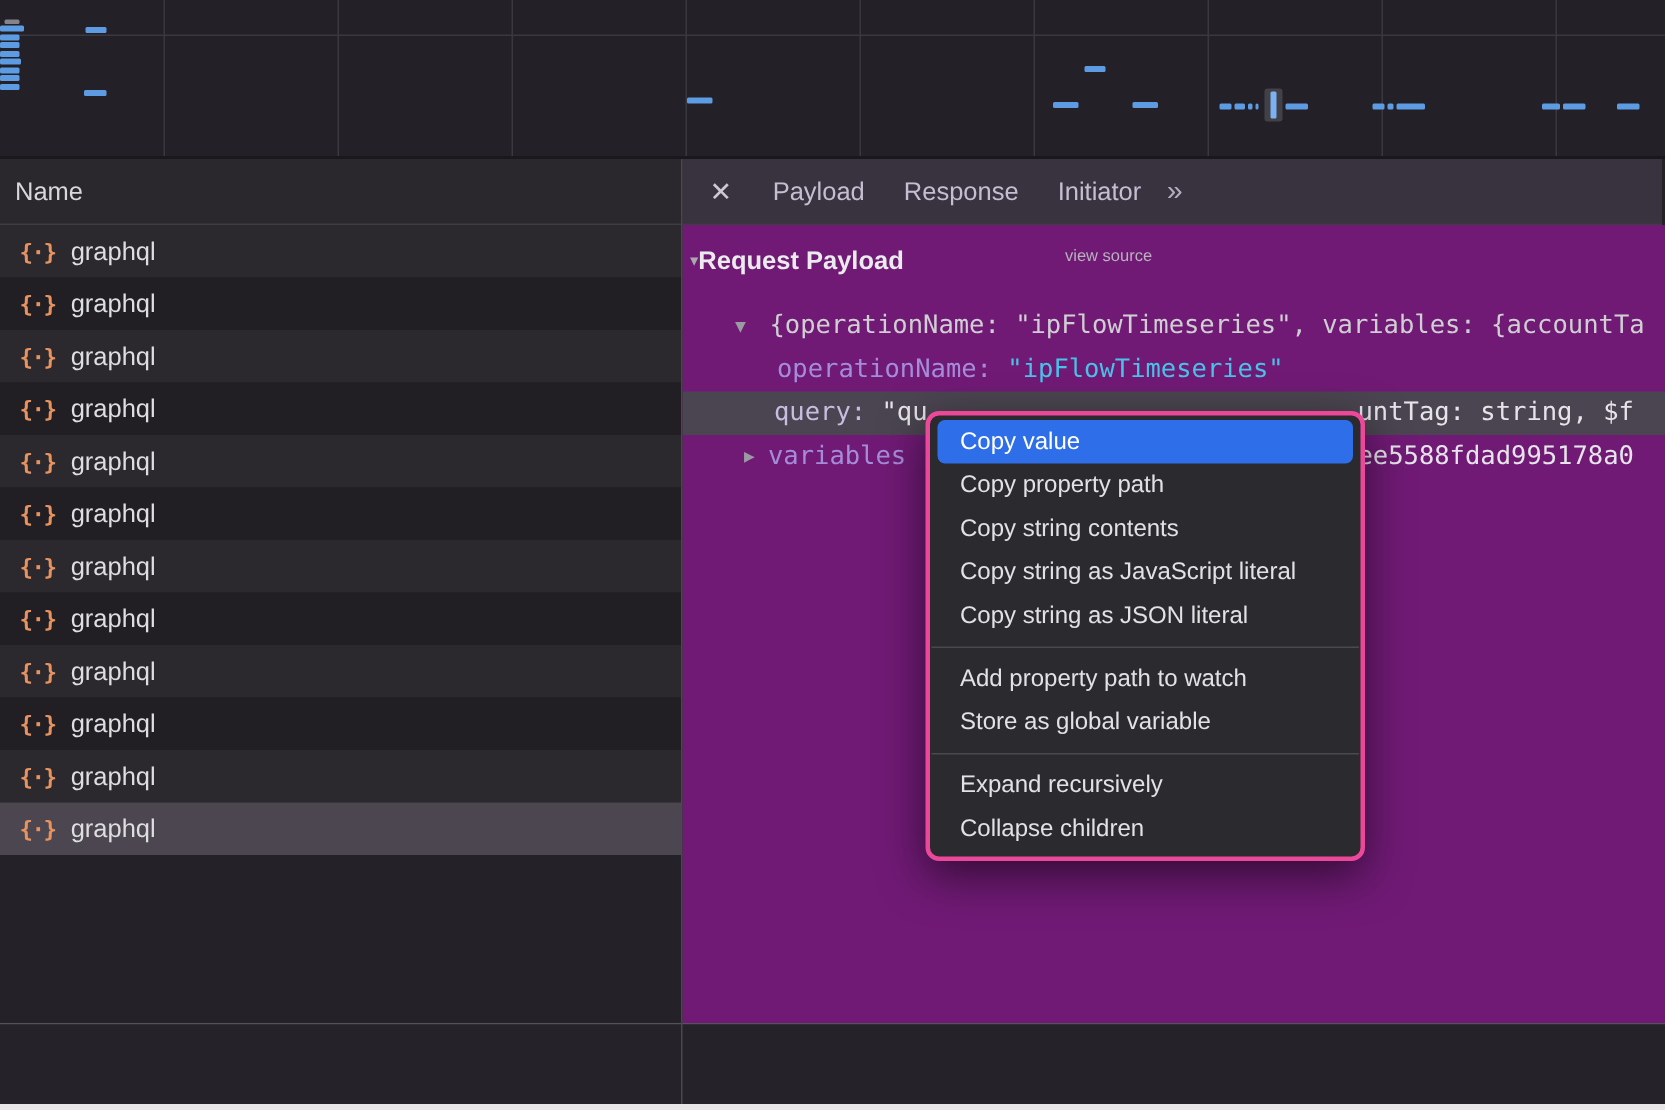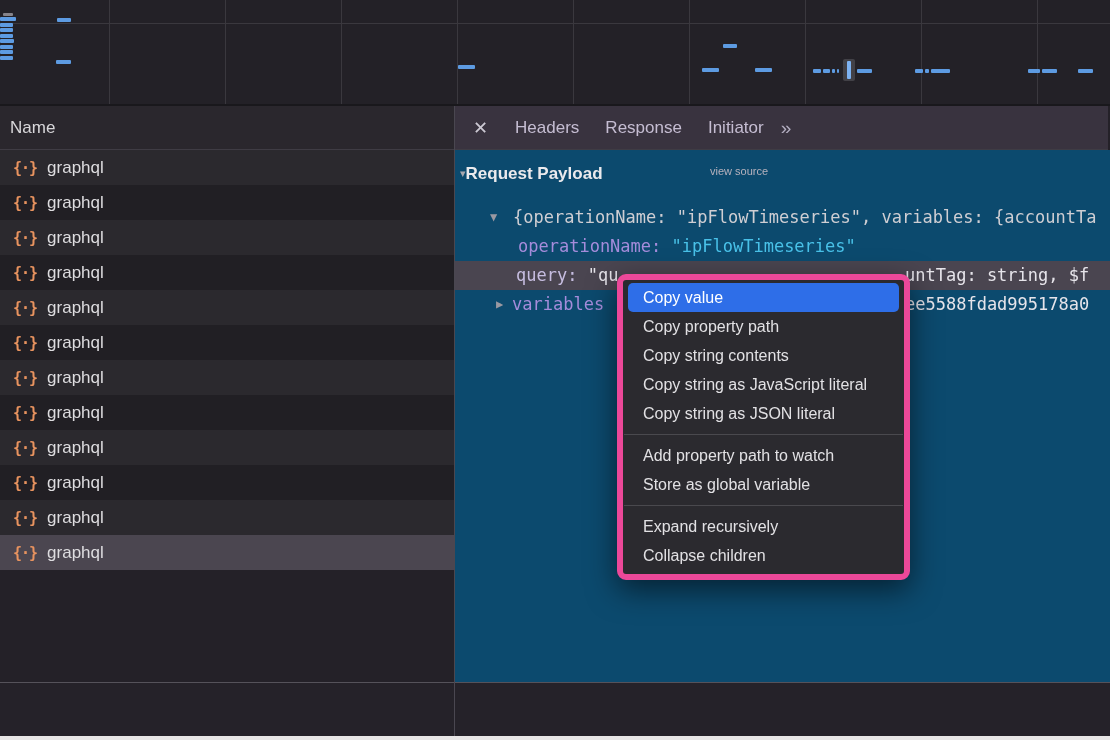--- a/index.html
+++ b/index.html
@@ -28,21 +28,21 @@
   .overflow-tabs{color:#b3aec1;font-size:19px;margin-left:4px;letter-spacing:-2px;}
   
   .request-list{position:absolute;left:0;top:150px;width:454px;height:532px;background:#242128;overflow:hidden;}
   .req-row{height:35px;display:flex;align-items:center;padding-left:13px;box-sizing:border-box;}
   .req-row.odd{background:#2b292e;}
   .req-row.even{background:#211f24;}
   .req-row.selected{background:#4b4650;}
   .req-icon{color:#e8935f;font-weight:700;font-size:15px;margin-right:10px;letter-spacing:-1px;font-family:"DejaVu Sans Mono",monospace;}
   .req-label{color:#dedde0;font-size:17px;}
   
-  .payload-pane{position:absolute;left:455px;top:150px;right:0;height:532px;background:#0c4a6e;overflow:hidden;}
+  .payload-pane{position:absolute;left:455px;top:150px;right:0;height:532px;background:#701a75;overflow:hidden;}
   .section-header{position:absolute;left:5px;top:14px;white-space:nowrap;}
   .sec-tri{color:#a9a8ae;font-size:11px;vertical-align:2px;}
   .sec-title{color:#ebeaed;font-size:17px;font-weight:700;}
   .view-source{position:absolute;left:250px;top:1px;color:#b7b2bd;font-size:11px;font-weight:400;}
   .tree-line{position:absolute;left:0;right:0;height:29px;line-height:29px;font-family:"DejaVu Sans Mono",monospace;font-size:17px;white-space:nowrap;overflow:hidden;}
   .tree-line .twister{position:absolute;color:#9b99a2;font-size:12px;}
   .t-root{top:53px;padding-left:58px;color:#cfced3;}
   .t-root .twister{left:35px;}
   .t-op{top:82px;padding-left:63px;}
   .t-query{top:111px;height:29px;background:#4a4550;padding-left:61px;}
@@ -54,21 +54,21 @@
   .val-plain{color:#e6e4ea;}
   .frag-right{position:absolute;left:450px;top:0;}
   
   .vdivider{position:absolute;left:454px;top:106px;width:1px;height:630px;background:#4a4750;}
   .hline-bottom{position:absolute;left:0;right:0;top:682px;height:1px;background:#55525a;}
   .footer-area{position:absolute;left:0;right:0;top:683px;height:53px;background:#252229;}
   .bottom-strip{position:absolute;left:0;right:0;bottom:0;height:4px;background:#e8e6e6;}
   
   .context-menu{
     position:absolute;left:617px;top:274px;width:293px;box-sizing:border-box;
-    background:#2b2a2f;border:6px solid #ec4899;border-radius:9px;
+    background:#2b2a2f;border:3px solid #ec4899;border-radius:9px;
     box-shadow:0 10px 30px rgba(0,0,0,0.55);padding:3px 0 4px;
   }
   .menu-item{height:29px;line-height:29px;padding-left:20px;color:#e2e1e4;font-size:16px;white-space:nowrap;overflow:hidden;}
   .menu-item.highlighted{margin:0 5px;padding-left:15px;border-radius:5px;background:#2e6ee8;color:#ffffff;}
   .menu-divider{height:0;border-top:1px solid #4a494e;margin:6px 1px;}
 </style>
 </head>
 <body>
 
 <div class="screen">
@@ -114,21 +114,21 @@
       <div class="bar blue" style="left: 1078px; top: 69px; width: 15px; height: 4px;"></div>
     </div>
 
   <div class="header-row">
     <div class="name-header">
       <span>Name</span>
     </div>
     <div class="tabbar">
       <span class="close-x">✕</span>
       <div id="tabs" style="display:flex;height:100%;">
-          <div class="tab">Headers</div>
+          <div class="tab">Payload</div>
           <div class="tab">Response</div>
           <div class="tab">Initiator</div>
         </div>
       <span class="overflow-tabs">»</span>
     </div>
   </div>
 
   <div class="request-list" id="reqlist">
       <div class="req-row odd">
         <span class="req-icon">{·}</span>

